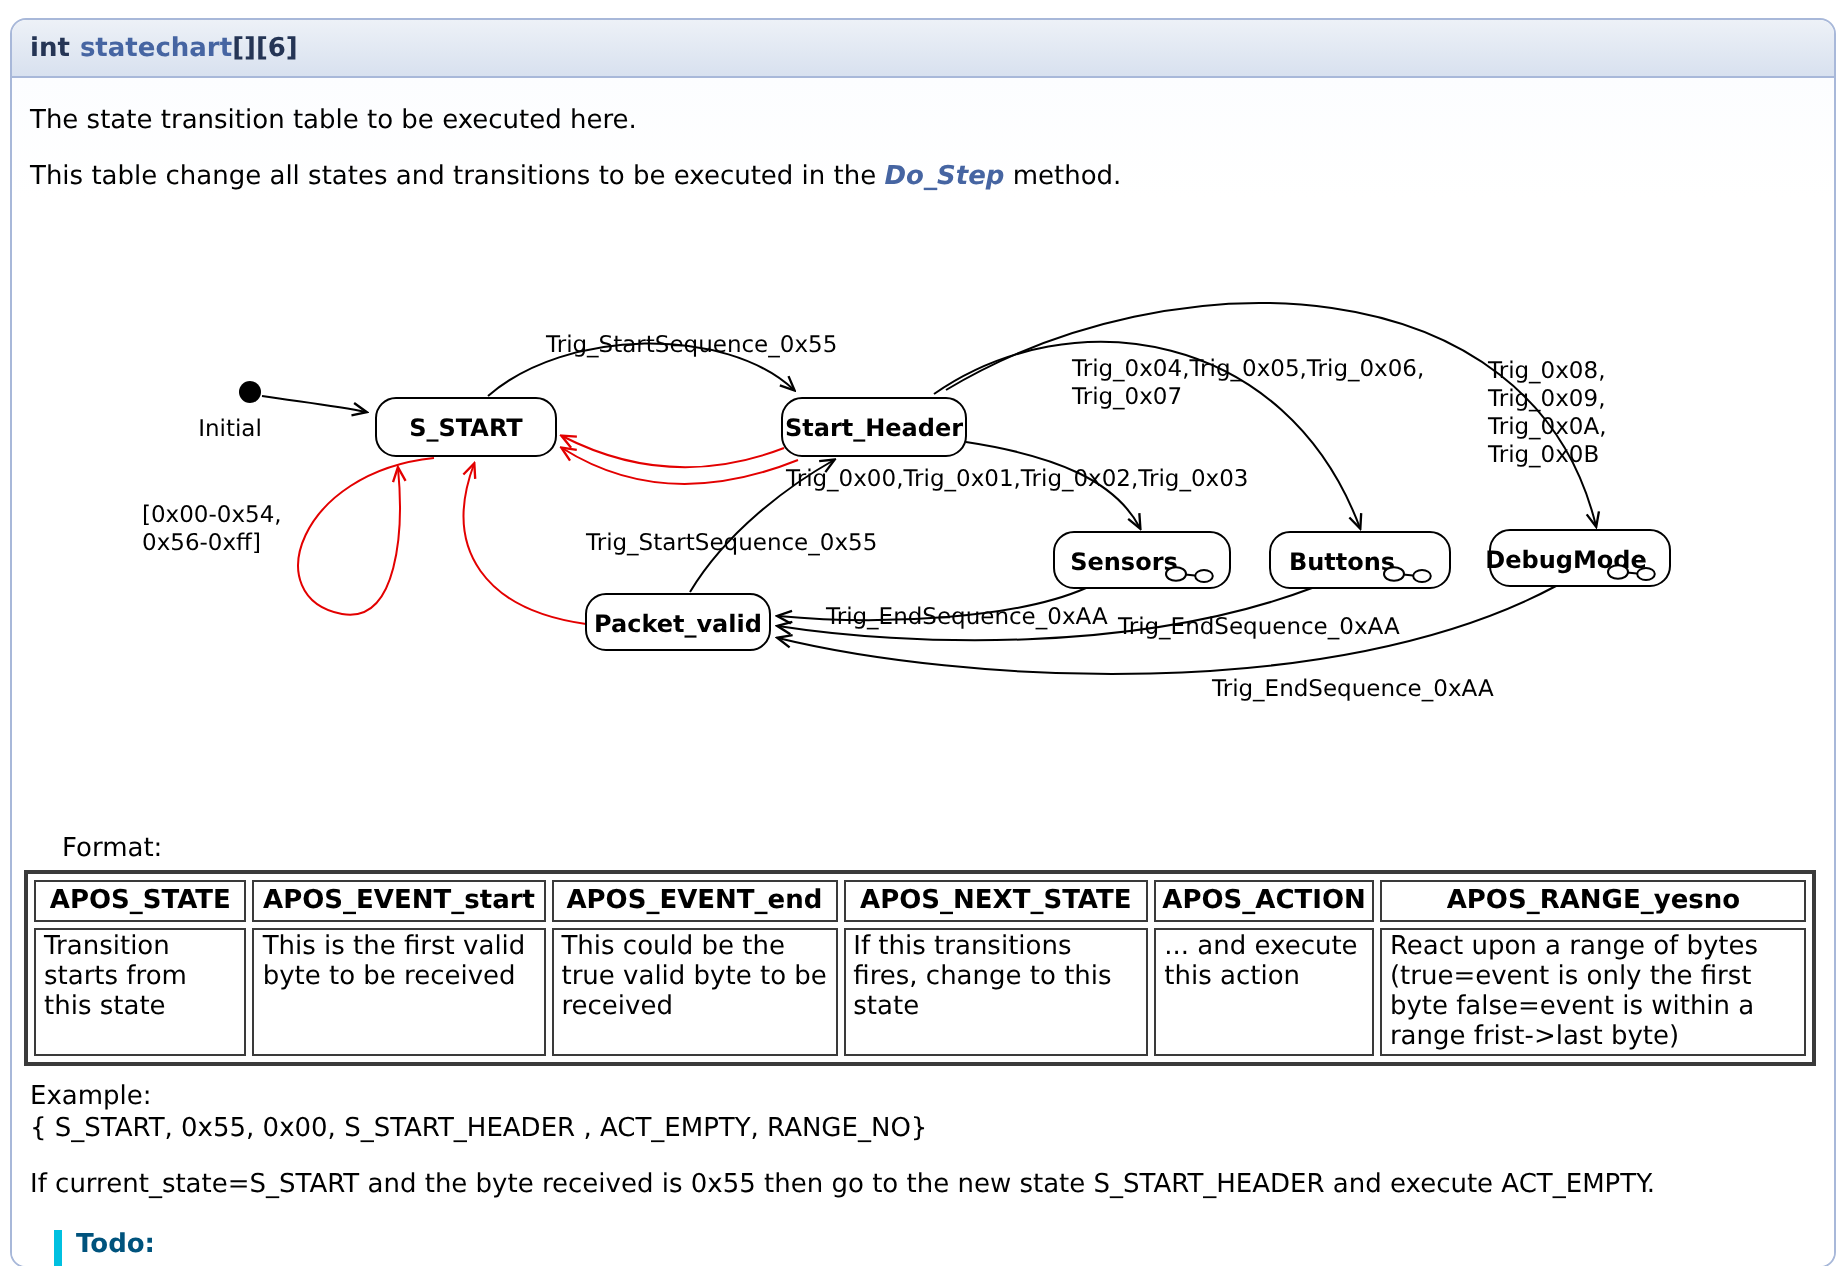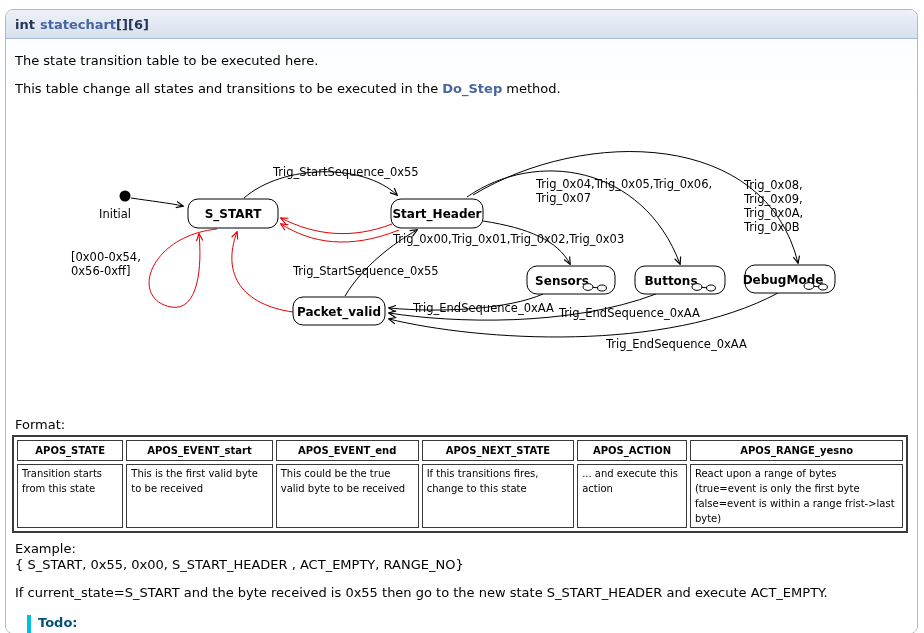--- a/index.html
+++ b/index.html
@@ -4,31 +4,31 @@
 <style>
   html,body{margin:0;padding:0;background:#fff;}
   body{width:924px;height:633px;overflow:hidden;font-family:"DejaVu Sans","Liberation Sans",sans-serif;font-size:13px;color:#000;position:relative;}
   .panel{position:absolute;top:9px;left:5px;width:911px;height:623px;border:1px solid #A8B8D9;border-radius:8px;background:#fff;overflow:hidden;}
   .memproto{background:linear-gradient(to bottom,#EDF1F7,#D8E1EF);border-bottom:1px solid #A8B8D9;padding:7px 9px 6px;font-weight:bold;color:#253555;border-radius:7px 7px 0 0;}
   .mtype{margin-right:5px;}
   .mname{color:#4665A2;}
   .margs{color:#253555;}
   .memdoc{padding:2px 5px 6px;background:linear-gradient(to bottom,#FCFDFF,#FFFFFF 60px);}
   .para{margin:12px 4px 0;line-height:16px;}
-  a.doclink{color:#4665A2;font-weight:bold;text-decoration:none;cursor:pointer;}
+  a.doclink{color:#4665A2;font-weight:bold;text-decoration:none;cursor:pointer;font-style:italic;}
   .diagram{display:block;margin:40px 0 0 0;}
   .diagram text{font-family:"DejaVu Sans","Liberation Sans",sans-serif;font-size:11.5px;fill:#000;}
   .diagram text.state{font-weight:bold;font-size:12px;text-anchor:middle;}
   .diagram .edge{fill:none;stroke:#000;stroke-width:1;}
   .diagram .edge.red{stroke:#E30000;}
   .diagram .node{fill:#fff;stroke:#000;stroke-width:1;}
   .diagram .subicon{fill:#fff;stroke:#000;stroke-width:1;}
-  .fmt-label{margin:12px 4px 2px;line-height:16px;}
+  .fmt-label{margin:12px 20px 2px;line-height:16px;}
   table.fmt{border-collapse:separate;border-spacing:3px;border:2px solid #3a3a3a;width:99.5%;table-layout:fixed;margin:0 1px;}
-  table.fmt th,table.fmt td{border:1px solid #3a3a3a;padding:1px 4px;line-height:15px;font-size:10px;vertical-align:top;background:#fff;margin-top:23px;}
+  table.fmt th,table.fmt td{border:1px solid #3a3a3a;padding:1px 4px;line-height:15px;font-size:13px;vertical-align:top;background:#fff;margin-top:23px;}
   table.fmt th{text-align:center;font-weight:bold;padding:2px 2px;}
   .example-block{margin:8px 4px 0;line-height:16px;}
   dl.todo{margin:14px 0 0 16px;padding:0 0 0 7px;border-left:4px solid #00C0E0;}
   dl.todo dt{font-weight:bold;color:#00537D;line-height:15px;}
   dl.todo dd{margin:2px 0 2px 38px;line-height:15px;}
 </style>
 </head>
 <body>
 
 <div class="panel">

